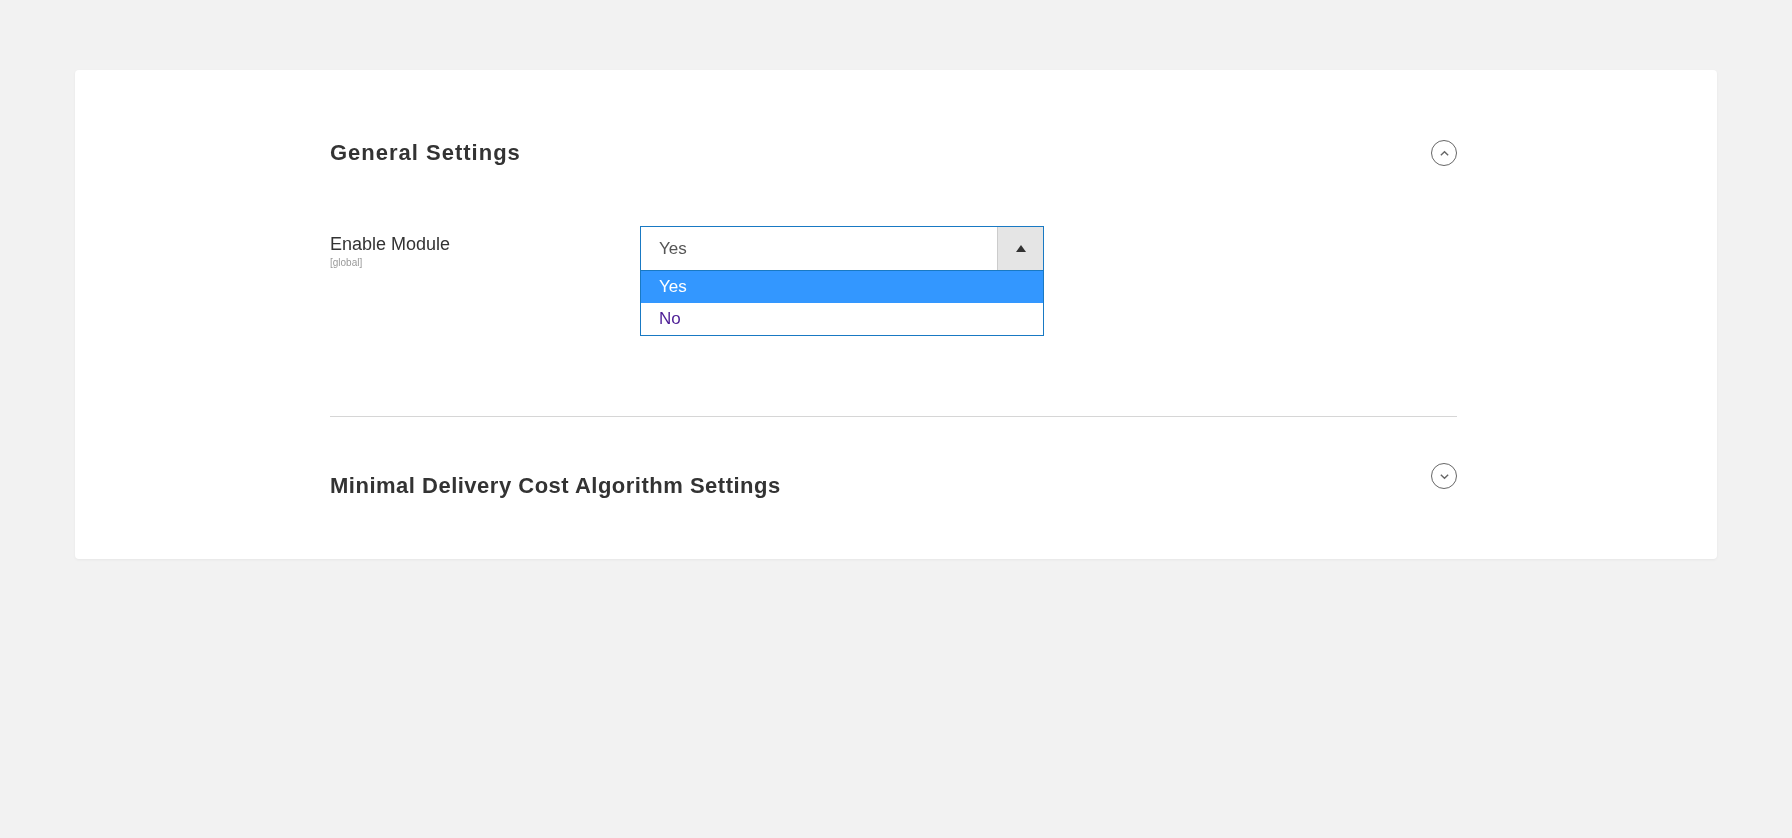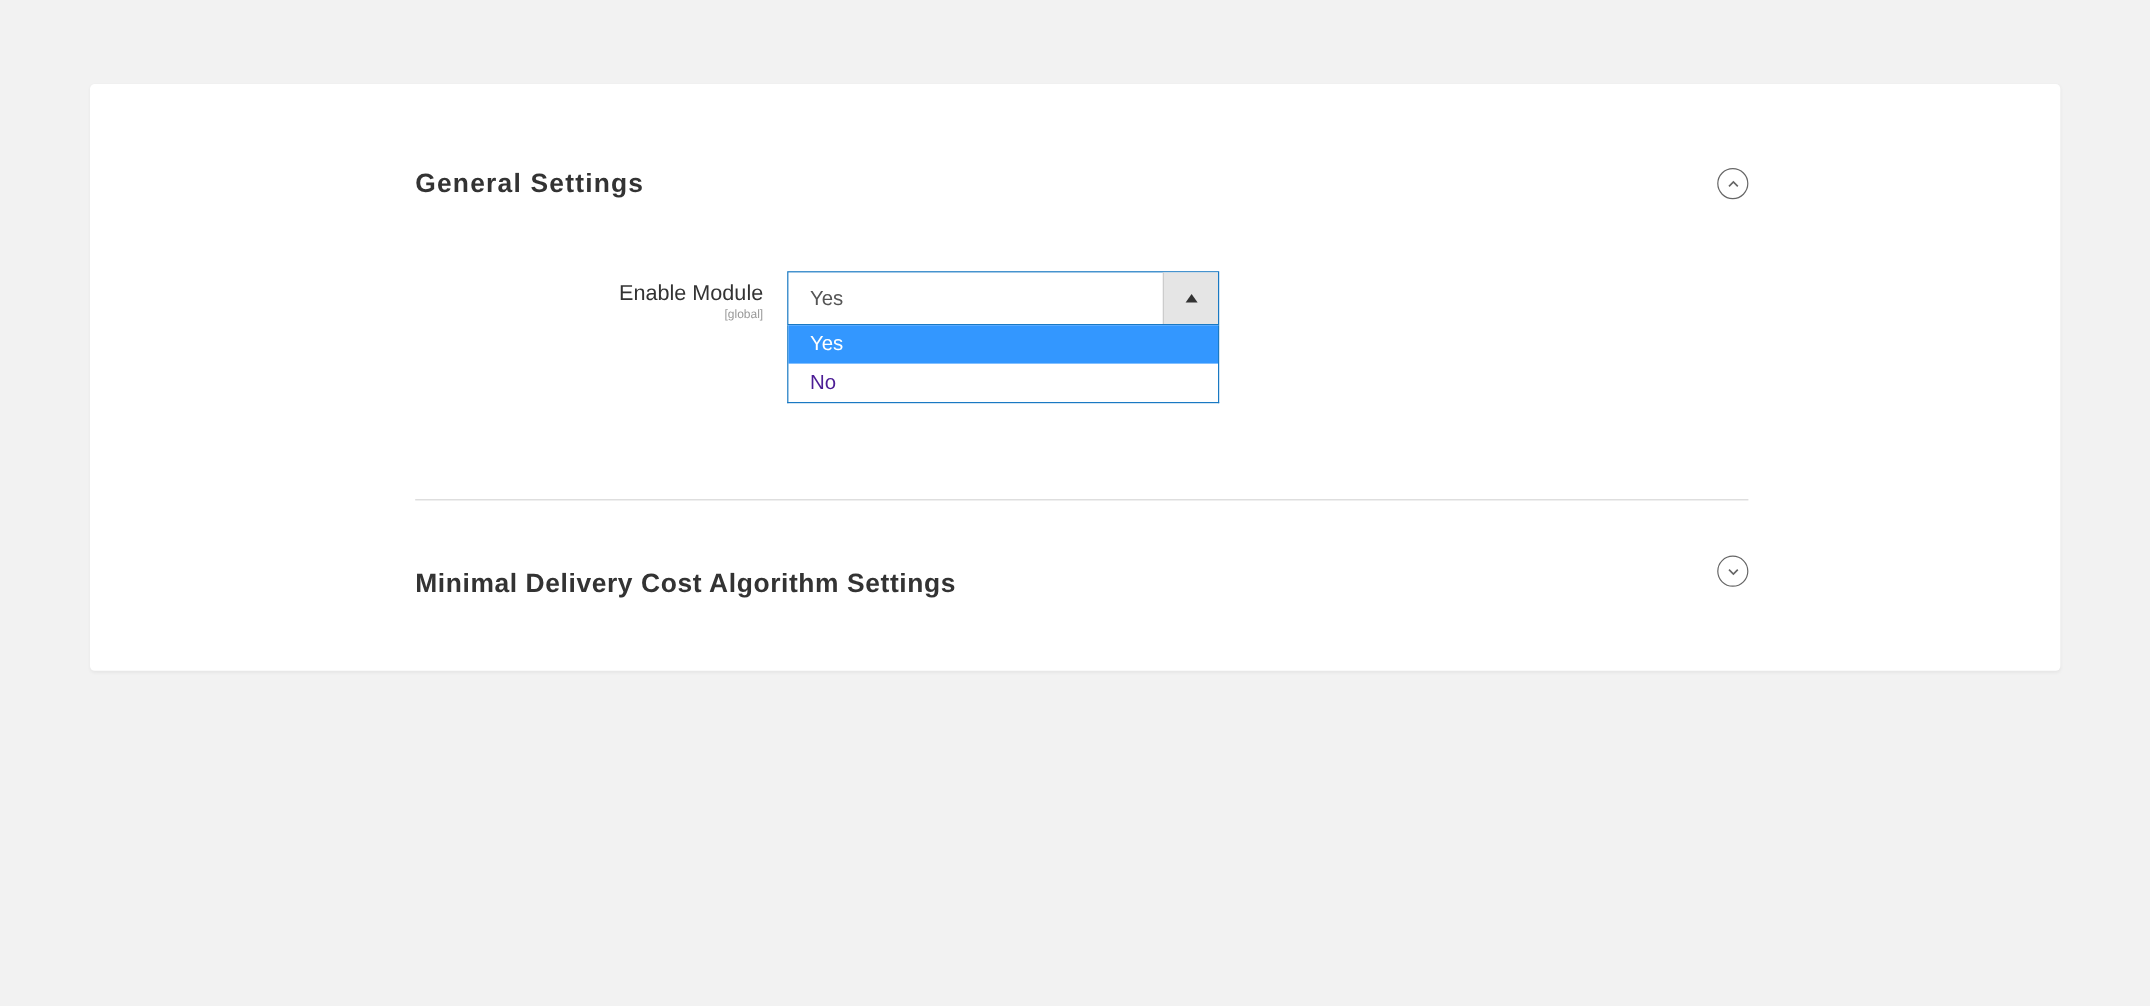--- a/index.html
+++ b/index.html
@@ -9,21 +9,21 @@
     }
     body {
       font-family: 'Helvetica Neue', Helvetica, Arial, sans-serif;
       background: #f2f2f2;
       padding: 70px 75px;
     }
     .panel {
       background: #ffffff;
       border-radius: 4px;
       box-shadow: 0 1px 3px rgba(0,0,0,0.05);
-      padding: 70px 0 60px 16px;
+      padding: 70px 0 60px 0;
     }
     .section-header {
       display: flex;
       justify-content: space-between;
       align-items: center;
       padding: 0 260px 0 255px;
     }
     .section-title {
       color: #333333;
       font-size: 22px;
@@ -44,37 +44,36 @@
       width: 11px;
       height: 11px;
     }
     .form-row {
       display: flex;
       padding: 60px 260px 0 255px;
       align-items: flex-start;
     }
     .label-col {
       width: 310px;
-      text-align: right;
       padding-right: 20px;
       padding-top: 8px;
     }
     .field-label {
       color: #333333;
       font-size: 18px;
       font-weight: 400;
     }
     .field-scope {
       color: #999999;
       font-size: 10px;
       margin-top: 2px;
     }
     .select-wrapper {
       position: relative;
-      width: 360px;
+      width: 404px;
     }
     .select-box {
       width: 100%;
       height: 45px;
       border: 1.5px solid #1979c3;
       display: flex;
       align-items: center;
       background: #ffffff;
       cursor: pointer;
     }

